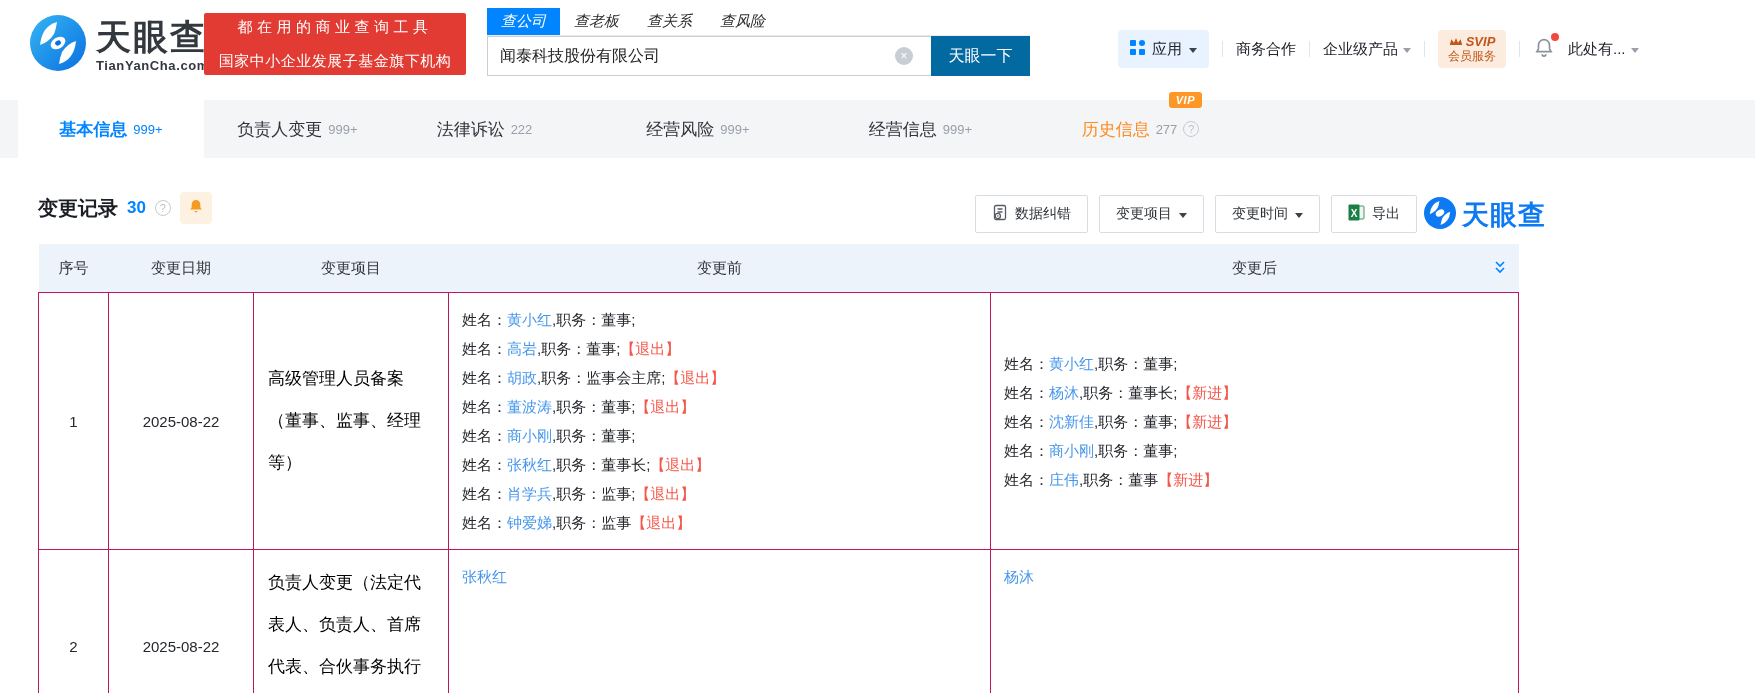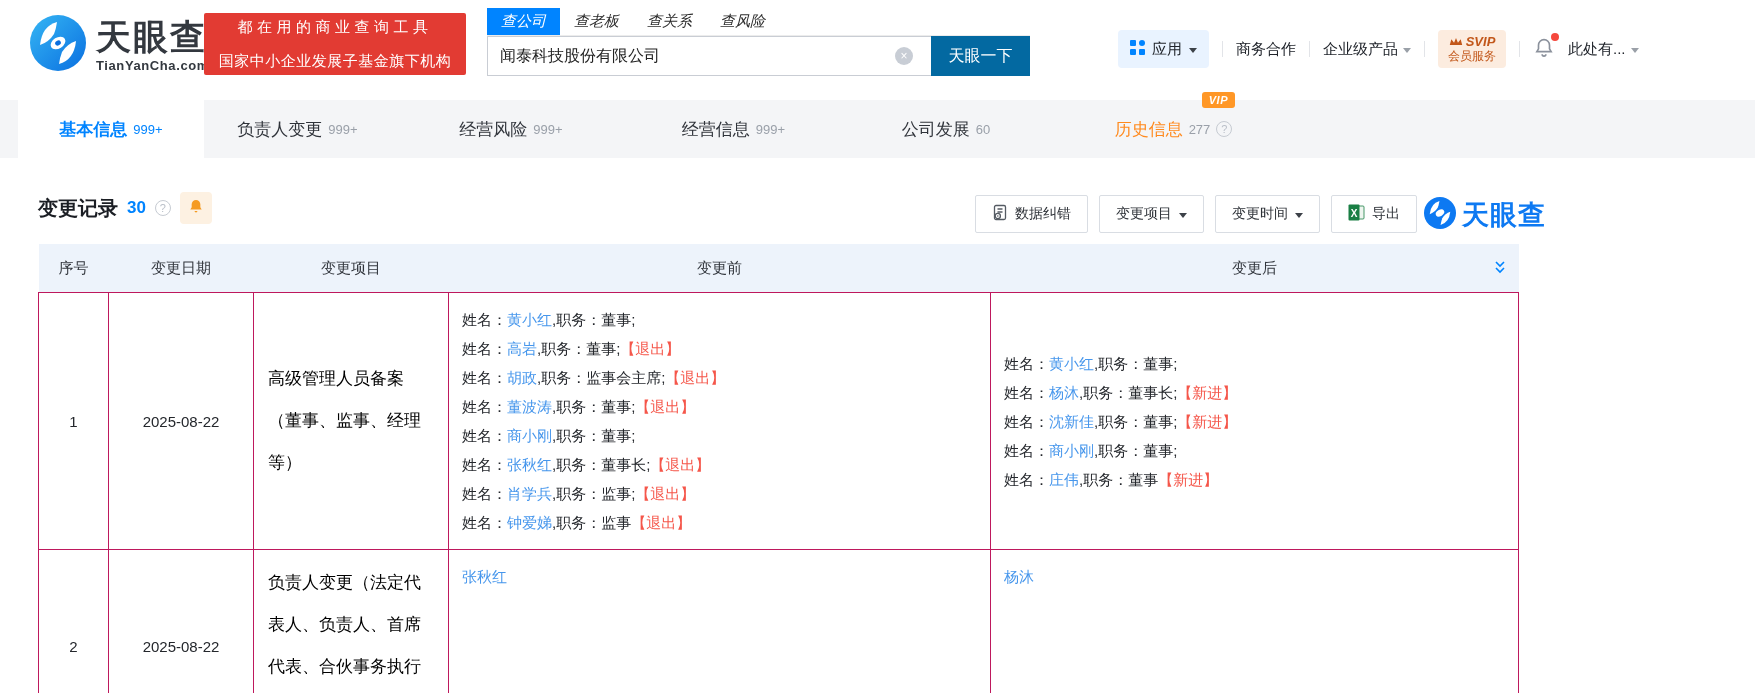--- a/index.html
+++ b/index.html
@@ -178,31 +178,31 @@
 
 <div class="tabbar" id="main-tabs">
     <div class="mtab active" style="width: 186px;">
       <span class="lbl">基本信息</span>
       <span class="cnt">999+</span>
     </div>
     <div class="mtab" style="width: 187px;">
       <span class="lbl">负责人变更</span>
       <span class="cnt">999+</span>
     </div>
+    <div class="mtab" style="width: 187px;">
+      <span class="lbl">法律诉讼</span>
+      <span class="cnt">222</span>
+    </div>
     <div class="mtab" style="width: 240px;">
       <span class="lbl">经营风险</span>
       <span class="cnt">999+</span>
     </div>
     <div class="mtab" style="width: 205px;">
       <span class="lbl">经营信息</span>
       <span class="cnt">999+</span>
-    </div>
-    <div class="mtab" style="width: 220px;">
-      <span class="lbl">公司发展</span>
-      <span class="cnt">60</span>
     </div>
     <div class="mtab orange" style="width: 235px;">
       <span class="lbl">历史信息</span>
       <span class="cnt">277</span>
       <span class="qmark">?</span>
       <span class="vipbadge">VIP</span>
     </div>
   </div>
 
 <div class="sec">

